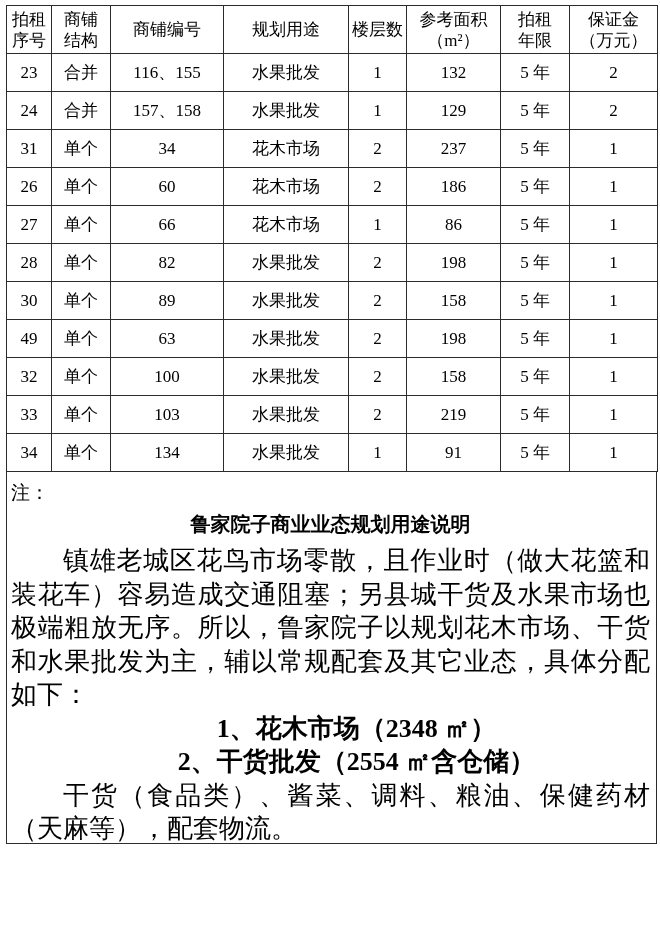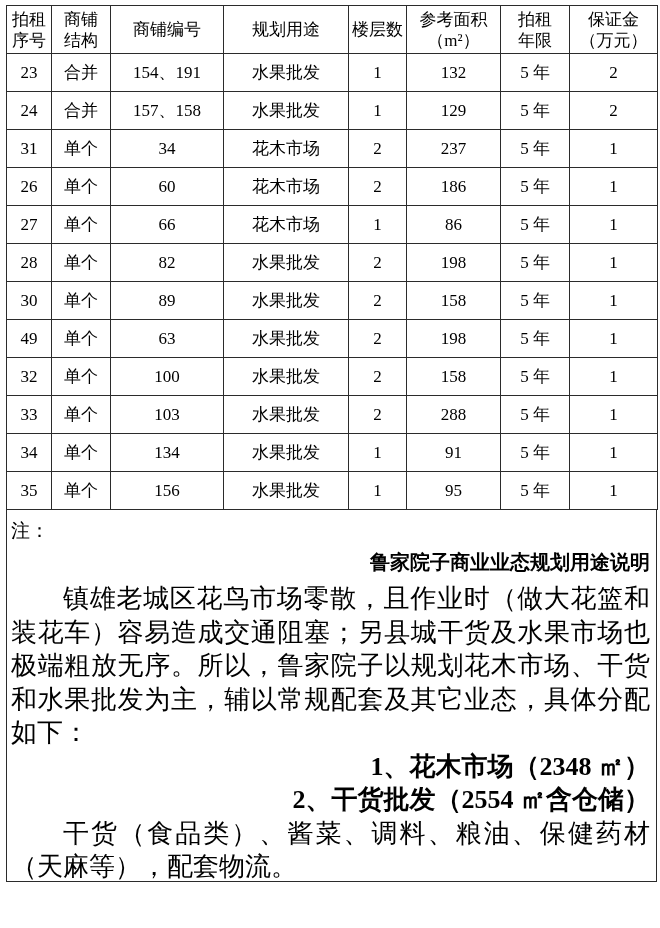--- a/index.html
+++ b/index.html
@@ -55,36 +55,36 @@
     border-right: 1px solid #2b2b2b;
     border-bottom: 1px solid #2b2b2b;
     padding: 6px 6px 0 4px;
     overflow: hidden;
   }
   .note-label {
     font-size: 19px;
     line-height: 30px;
   }
   .note-title {
-    text-align: right;
+    text-align: center;
     font-weight: bold;
     font-size: 20px;
     line-height: 33px;
     margin-bottom: 3px;
   }
   .note-body p {
     margin: 0;
     font-size: 26px;
     line-height: 33.5px;
     text-indent: 2em;
     text-align: justify;
   }
   .note-body p.heading {
     font-weight: bold;
-    text-align: right;
+    text-align: center;
   }
 </style>
 </head>
 <body>
 
 <div class="frame">
 
   <table class="shops-table">
     <colgroup>
       <col class="c1">
@@ -105,21 +105,21 @@
           <th>楼层数</th>
           <th>参考面积<br>（m²）</th>
           <th>拍租<br>年限</th>
           <th>保证金<br>（万元）</th>
         </tr>
       </thead>
     <tbody>
         <tr>
           <td>23</td>
           <td>合并</td>
-          <td>154、191</td>
+          <td>116、155</td>
           <td>水果批发</td>
           <td>1</td>
           <td>132</td>
           <td>5 年</td>
           <td>2</td>
         </tr>
         <tr>
           <td>24</td>
           <td>合并</td>
           <td>157、158</td>
@@ -198,41 +198,31 @@
           <td>158</td>
           <td>5 年</td>
           <td>1</td>
         </tr>
         <tr>
           <td>33</td>
           <td>单个</td>
           <td>103</td>
           <td>水果批发</td>
           <td>2</td>
-          <td>288</td>
+          <td>219</td>
           <td>5 年</td>
           <td>1</td>
         </tr>
         <tr>
           <td>34</td>
           <td>单个</td>
           <td>134</td>
           <td>水果批发</td>
           <td>1</td>
           <td>91</td>
-          <td>5 年</td>
-          <td>1</td>
-        </tr>
-        <tr>
-          <td>35</td>
-          <td>单个</td>
-          <td>156</td>
-          <td>水果批发</td>
-          <td>1</td>
-          <td>95</td>
           <td>5 年</td>
           <td>1</td>
         </tr>
       </tbody>
   </table>
 
   <div class="note">
     <div class="note-label">注：</div>
     <div class="note-title">鲁家院子商业业态规划用途说明</div>
     <div class="note-body">

